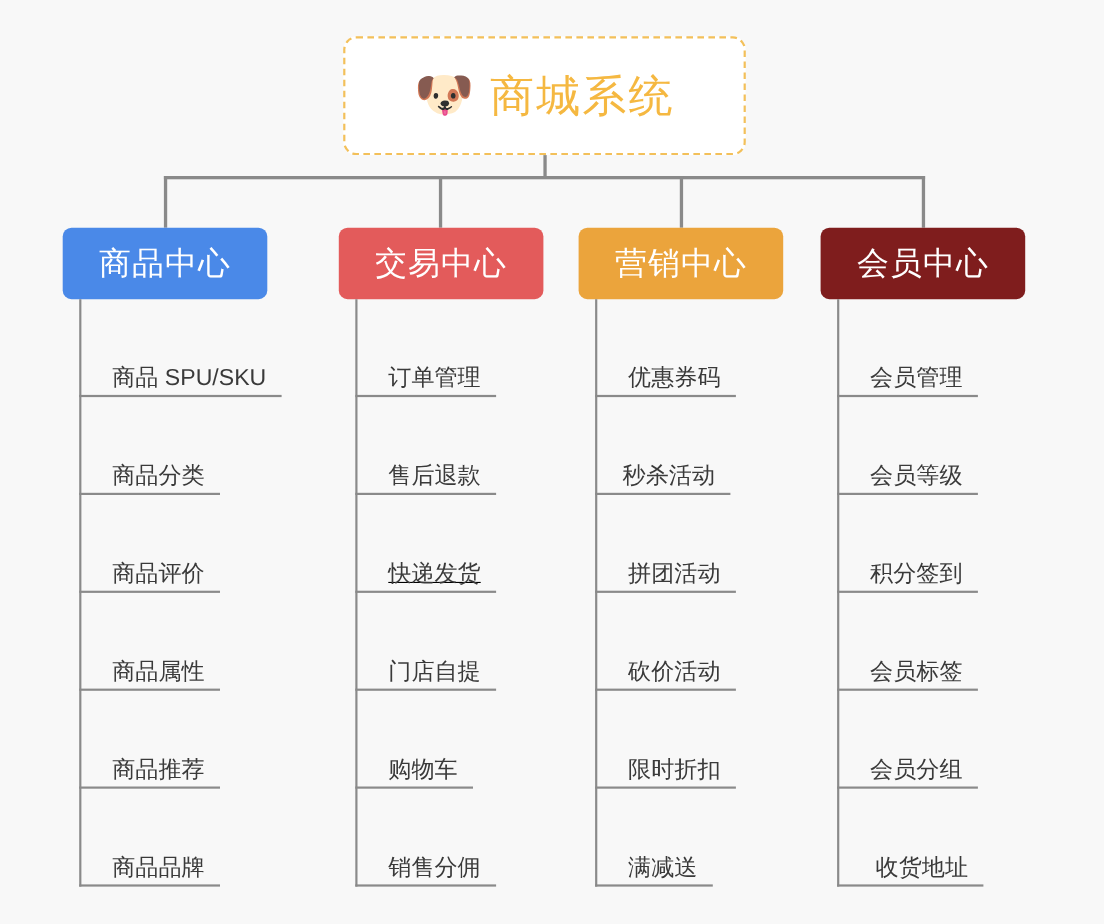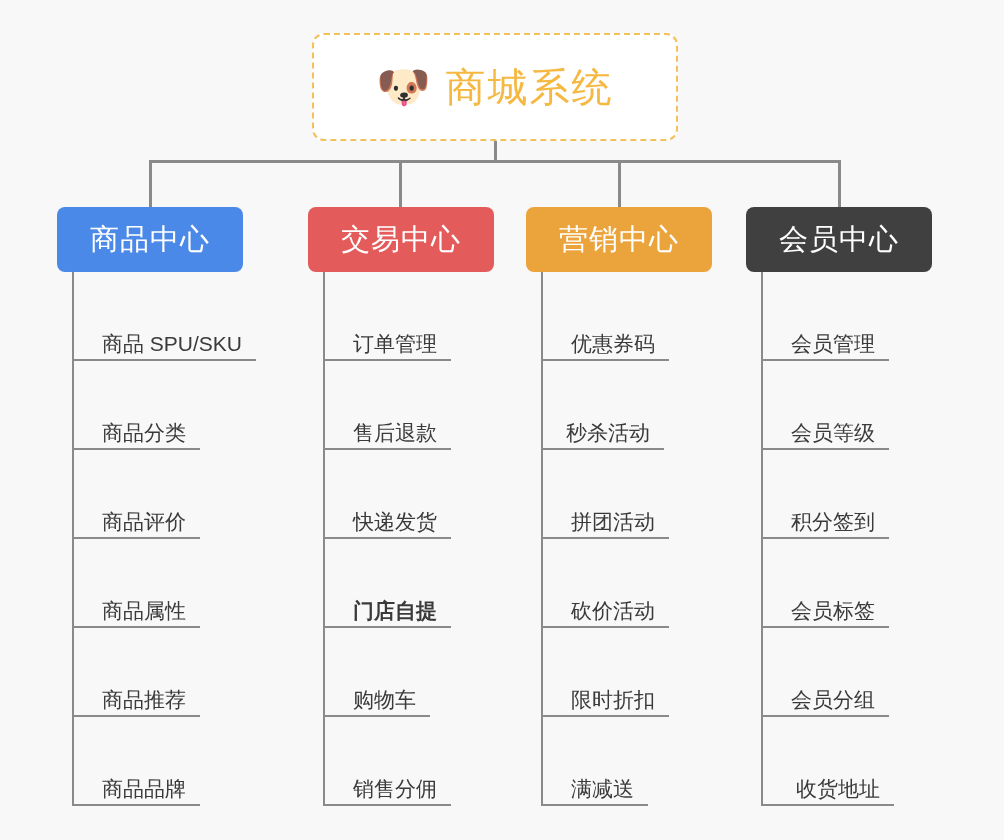--- a/index.html
+++ b/index.html
@@ -162,24 +162,24 @@
     </div>
     <div class="leaf-list">
       <div class="leaf-spine" style="background: rgb(138, 138, 138);"></div>
       <div class="leaf-item">
           <span class="leaf-inner" style="border-bottom-color: rgb(138, 138, 138);"><span class="leaf-label">订单管理</span></span>
         </div>
       <div class="leaf-item">
           <span class="leaf-inner" style="border-bottom-color: rgb(138, 138, 138);"><span class="leaf-label">售后退款</span></span>
         </div>
       <div class="leaf-item">
-          <span class="leaf-inner" style="border-bottom-color: rgb(138, 138, 138);"><span class="leaf-label">快递发货</span></span>
-        </div>
-      <div class="leaf-item">
-          <span class="leaf-inner" style="border-bottom-color: rgb(138, 138, 138); font-weight: bold;"><span class="leaf-label">门店自提</span></span>
+          <span class="leaf-inner" style="border-bottom-color: rgb(138, 138, 138); text-decoration: underline;"><span class="leaf-label">快递发货</span></span>
+        </div>
+      <div class="leaf-item">
+          <span class="leaf-inner" style="border-bottom-color: rgb(138, 138, 138);"><span class="leaf-label">门店自提</span></span>
         </div>
       <div class="leaf-item">
           <span class="leaf-inner" style="border-bottom-color: rgb(138, 138, 138); text-align: center;"><span class="leaf-label">购物车</span></span>
         </div>
       <div class="leaf-item">
           <span class="leaf-inner" style="border-bottom-color: rgb(138, 138, 138);"><span class="leaf-label">销售分佣</span></span>
         </div>
     </div>
   </div>
 
@@ -204,21 +204,21 @@
       <div class="leaf-item">
           <span class="leaf-inner" style="border-bottom-color: rgb(138, 138, 138);"><span class="leaf-label">限时折扣</span></span>
         </div>
       <div class="leaf-item">
           <span class="leaf-inner" style="border-bottom-color: rgb(138, 138, 138);"><span class="leaf-label">满减送</span></span>
         </div>
     </div>
   </div>
 
   <div class="branch" style="left:746px; width:186px;">
-    <div class="branch-header" style="background: #404040;">
+    <div class="branch-header" style="background: #7f1d1d;">
       <span>会员中心</span>
     </div>
     <div class="leaf-list">
       <div class="leaf-spine" style="background: rgb(138, 138, 138);"></div>
       <div class="leaf-item">
           <span class="leaf-inner" style="border-bottom-color: rgb(138, 138, 138);"><span class="leaf-label">会员管理</span></span>
         </div>
       <div class="leaf-item">
           <span class="leaf-inner" style="border-bottom-color: rgb(138, 138, 138);"><span class="leaf-label">会员等级</span></span>
         </div>

